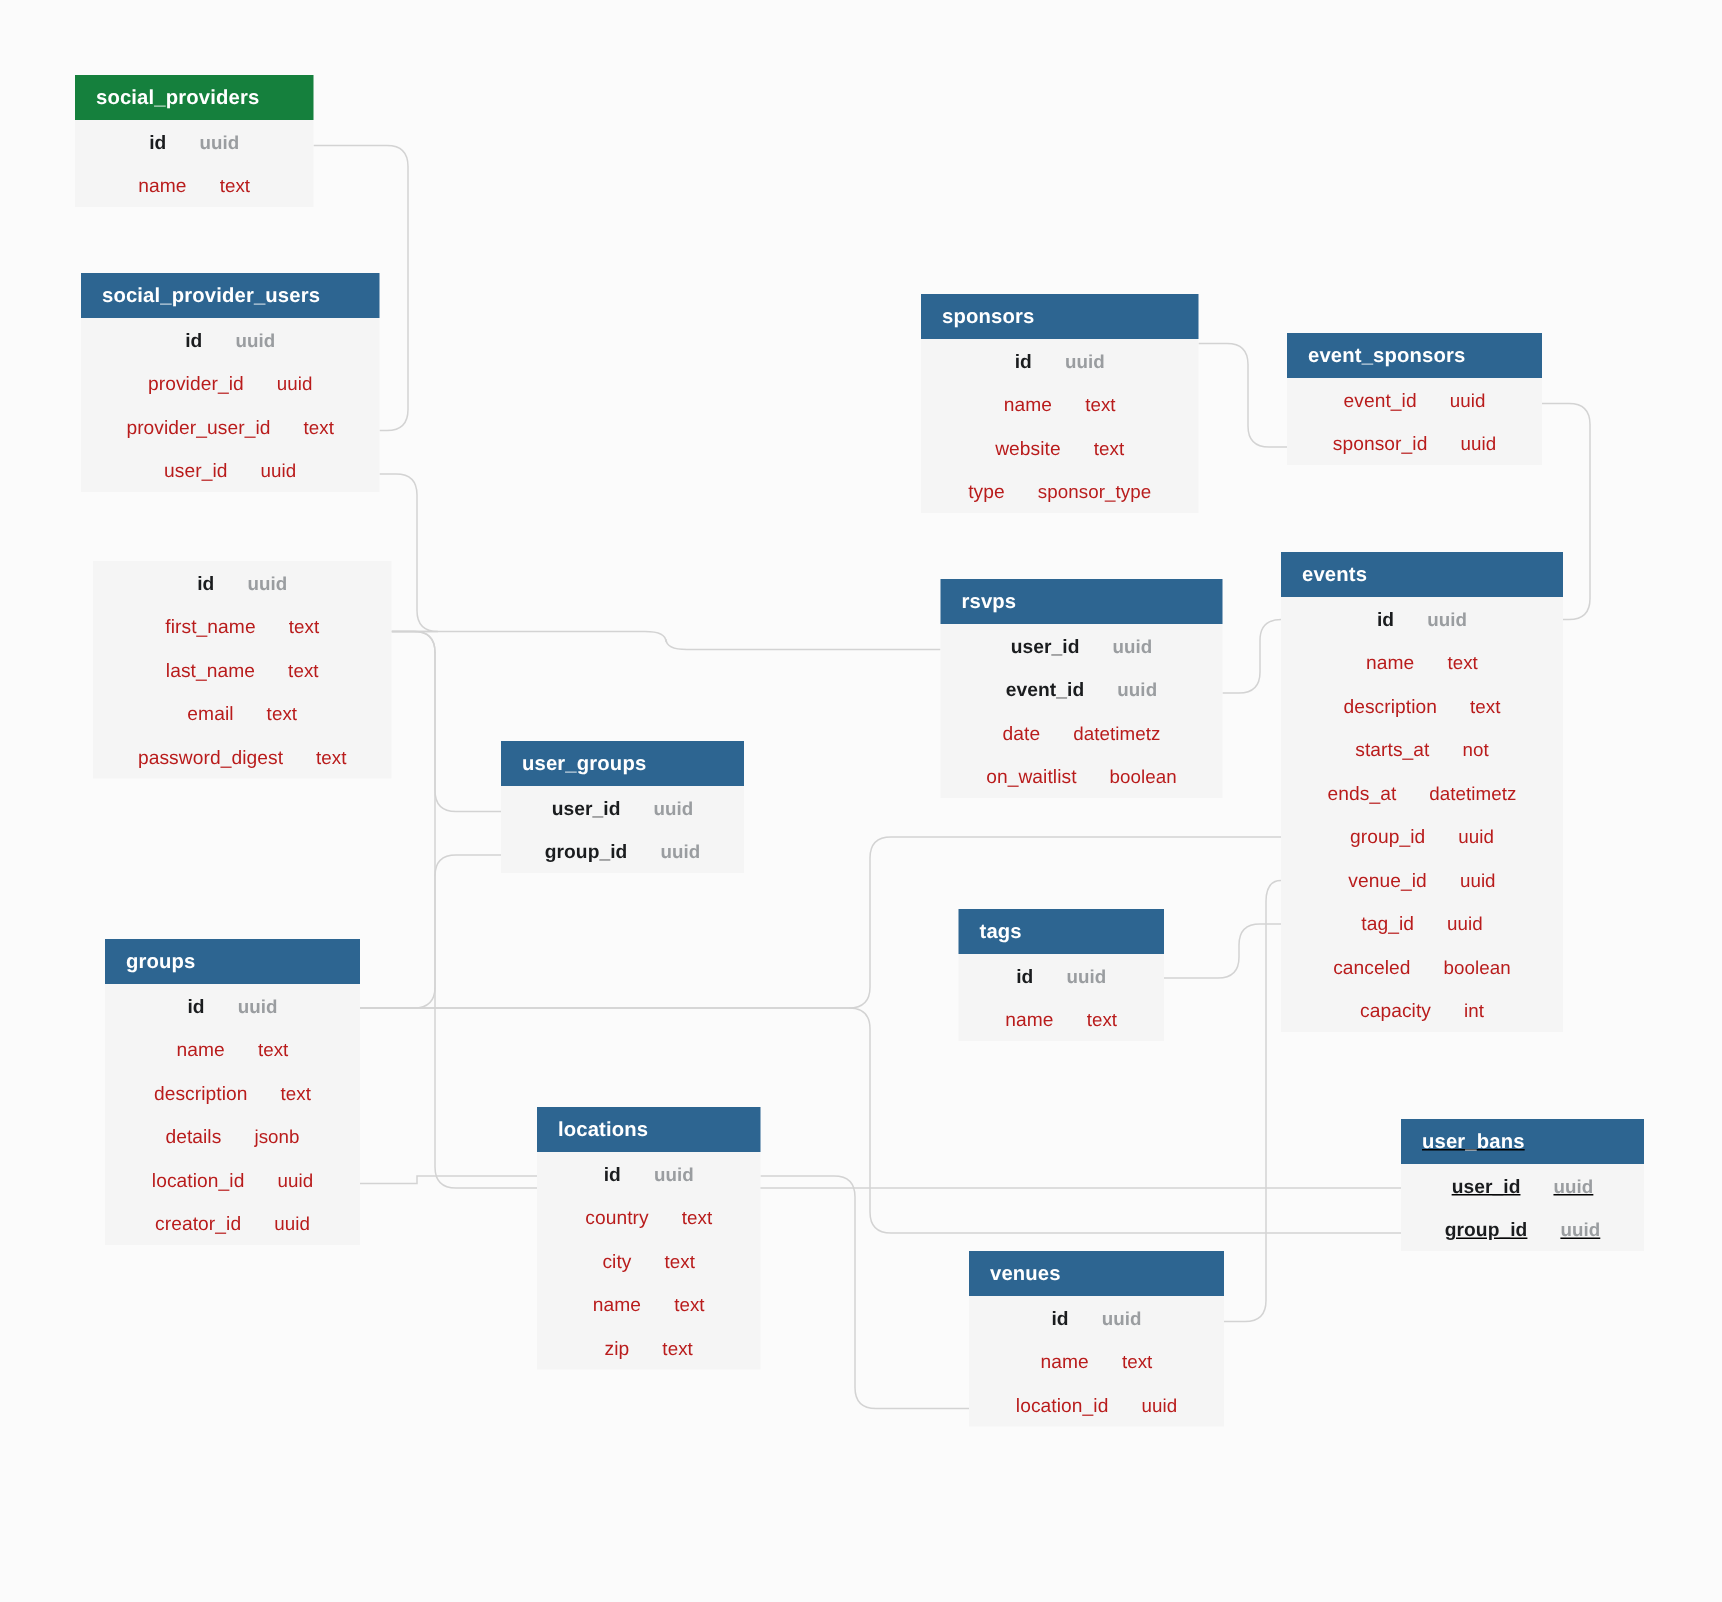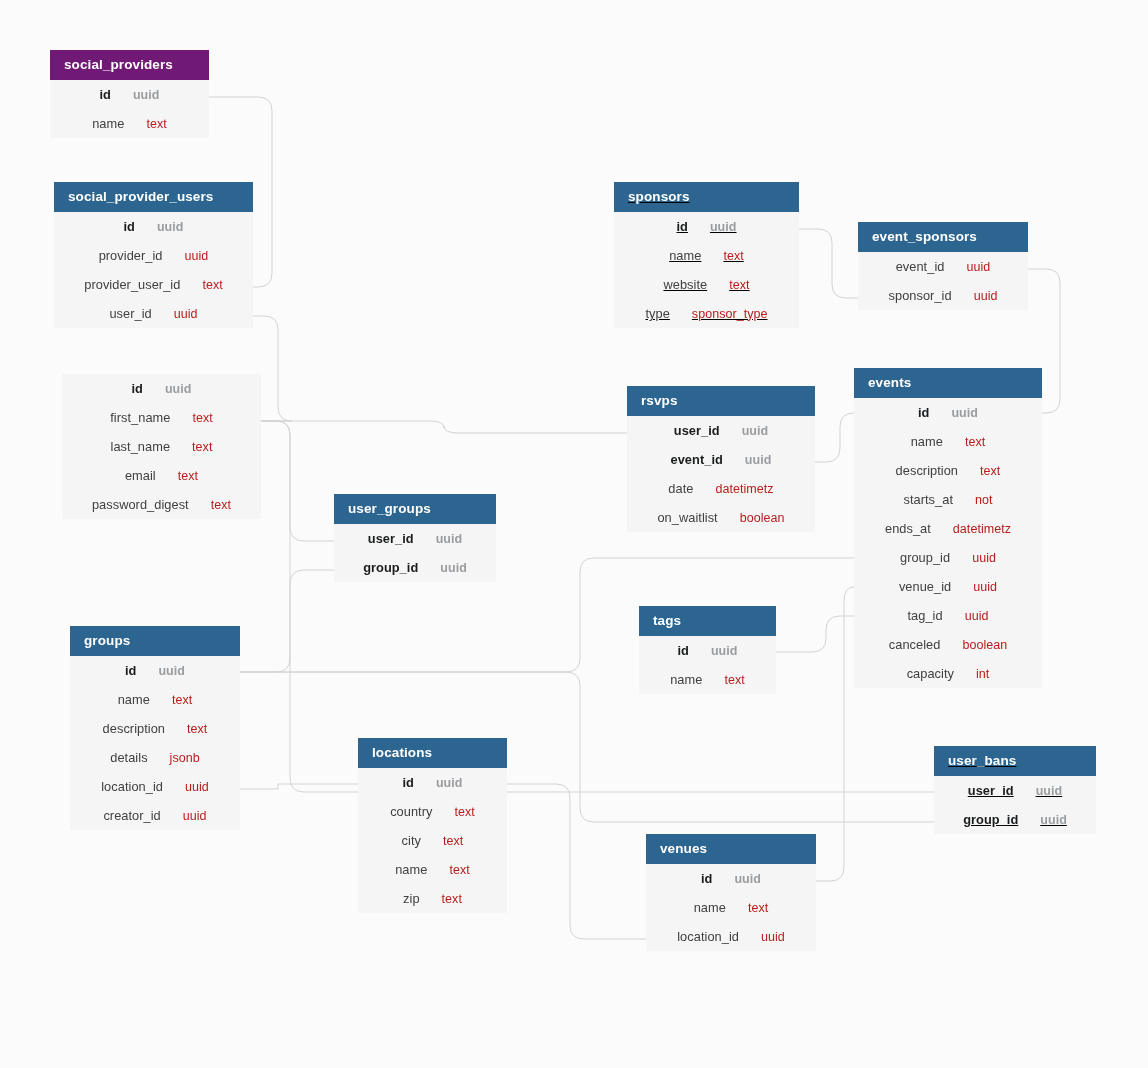--- a/index.html
+++ b/index.html
@@ -55,21 +55,21 @@
     display: flex;
     align-items: center;
     justify-content: center;
     height: 29px;
     padding: 0 14px;
     box-sizing: border-box;
     white-space: nowrap;
   }
   .field-name {
     font-size: 12.8px;
-    color: #404040;
+    color: #b91c1c;
     letter-spacing: 0.05px;
   }
   .field-row.pk .field-name {
     color: #1a1c1e;
     font-weight: bold;
   }
   .field-type {
     font-size: 12.5px;
     color: #b91c1c;
     margin-left: 22px;
@@ -120,21 +120,21 @@
       <path d="M 799 229 H 818 Q 832 229 832 243 V 284 Q 832 298 846 298 H 858" fill="none" stroke="#d3d3d3" stroke-width="1"></path>
       <path d="M 1028 269 H 1046 Q 1060 269 1060 283 V 399 Q 1060 413 1046 413 H 1042" fill="none" stroke="#d3d3d3" stroke-width="1"></path>
       <path d="M 815 462 H 826 Q 840 462 840 448 V 427 Q 840 413 854 413 H 854" fill="none" stroke="#d3d3d3" stroke-width="1"></path>
       <path d="M 776 652 H 812 Q 826 652 826 638 V 630 Q 826 616 840 616 H 854" fill="none" stroke="#d3d3d3" stroke-width="1"></path>
       <path d="M 816 881 H 830 Q 844 881 844 867 V 601 Q 844 587 854 587 H 854" fill="none" stroke="#d3d3d3" stroke-width="1"></path>
       <path d="M 646 939 H 584 Q 570 939 570 925 V 798 Q 570 784 556 784 H 507" fill="none" stroke="#d3d3d3" stroke-width="1"></path>
     </svg>
 
   <div id="tables-layer">
       <div class="table-card" style="left: 50px; top: 50px; width: 159px;">
-        <div class="table-header" style="background: #701a75;">social_providers</div>
+        <div class="table-header" style="background: #15803d;">social_providers</div>
         <div class="table-body" style="background: rgb(245, 245, 245);">
           <div class="field-row pk">
             <span class="field-name">id</span>
             <span class="field-type">uuid</span>
           </div>
           <div class="field-row">
             <span class="field-name">name</span>
             <span class="field-type">text</span>
           </div>
         </div>
@@ -244,21 +244,21 @@
           <div class="field-row">
             <span class="field-name">name</span>
             <span class="field-type">text</span>
           </div>
           <div class="field-row">
             <span class="field-name">zip</span>
             <span class="field-type">text</span>
           </div>
         </div>
       </div>
-      <div class="table-card" style="left: 614px; top: 182px; width: 185px; text-decoration: underline;">
+      <div class="table-card" style="left: 614px; top: 196px; width: 185px;">
         <div class="table-header" style="background: rgb(45, 101, 145);">sponsors</div>
         <div class="table-body" style="background: rgb(245, 245, 245);">
           <div class="field-row pk">
             <span class="field-name">id</span>
             <span class="field-type">uuid</span>
           </div>
           <div class="field-row">
             <span class="field-name">name</span>
             <span class="field-type">text</span>
           </div>

